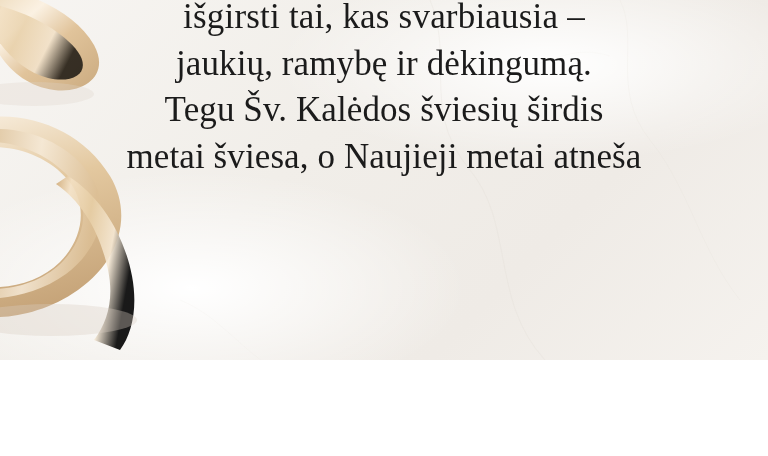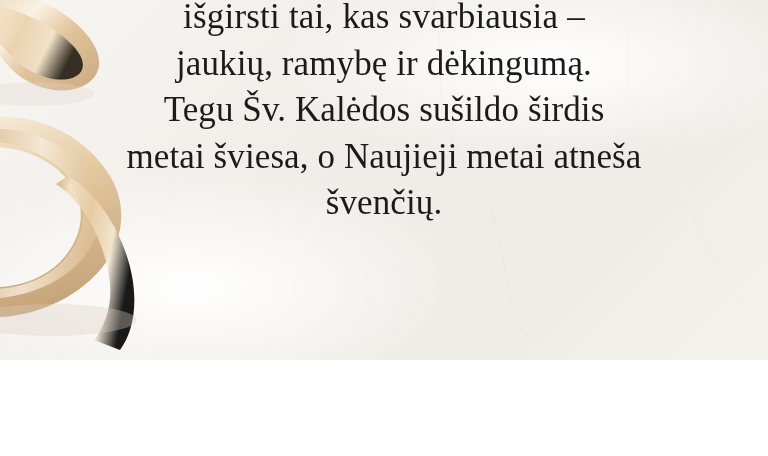--- a/index.html
+++ b/index.html
@@ -118,18 +118,17 @@
     <path d="M86 186 C118 206, 142 244, 150 286 C156 318, 150 344, 138 360
              L112 350 C126 332, 132 308, 126 280 C118 242, 100 212, 74 194 Z" fill="url(#gold1)" opacity="0.9"></path>
 
     <ellipse cx="70" cy="330" rx="85" ry="16" fill="#d9cfc2" opacity="0.35"></ellipse>
     <ellipse cx="52" cy="104" rx="60" ry="12" fill="#ded5c9" opacity="0.3"></ellipse>
   </svg>
 
   <div class="greeting">
     <span class="line line-1">išgirsti tai, kas svarbiausia –</span>
     <span class="line">jaukių, ramybę ir dėkingumą.</span>
-    <span class="line">Tegu  Šv. Kalėdos sušildo širdis</span>
+    <span class="line">Tegu  Šv. Kalėdos šviesių širdis</span>
     <span class="line">metai šviesa, o Naujieji metai atneša</span>
-    <span class="line">švenčių.</span>
   </div>
 
 </div>
 
 </body></html>

